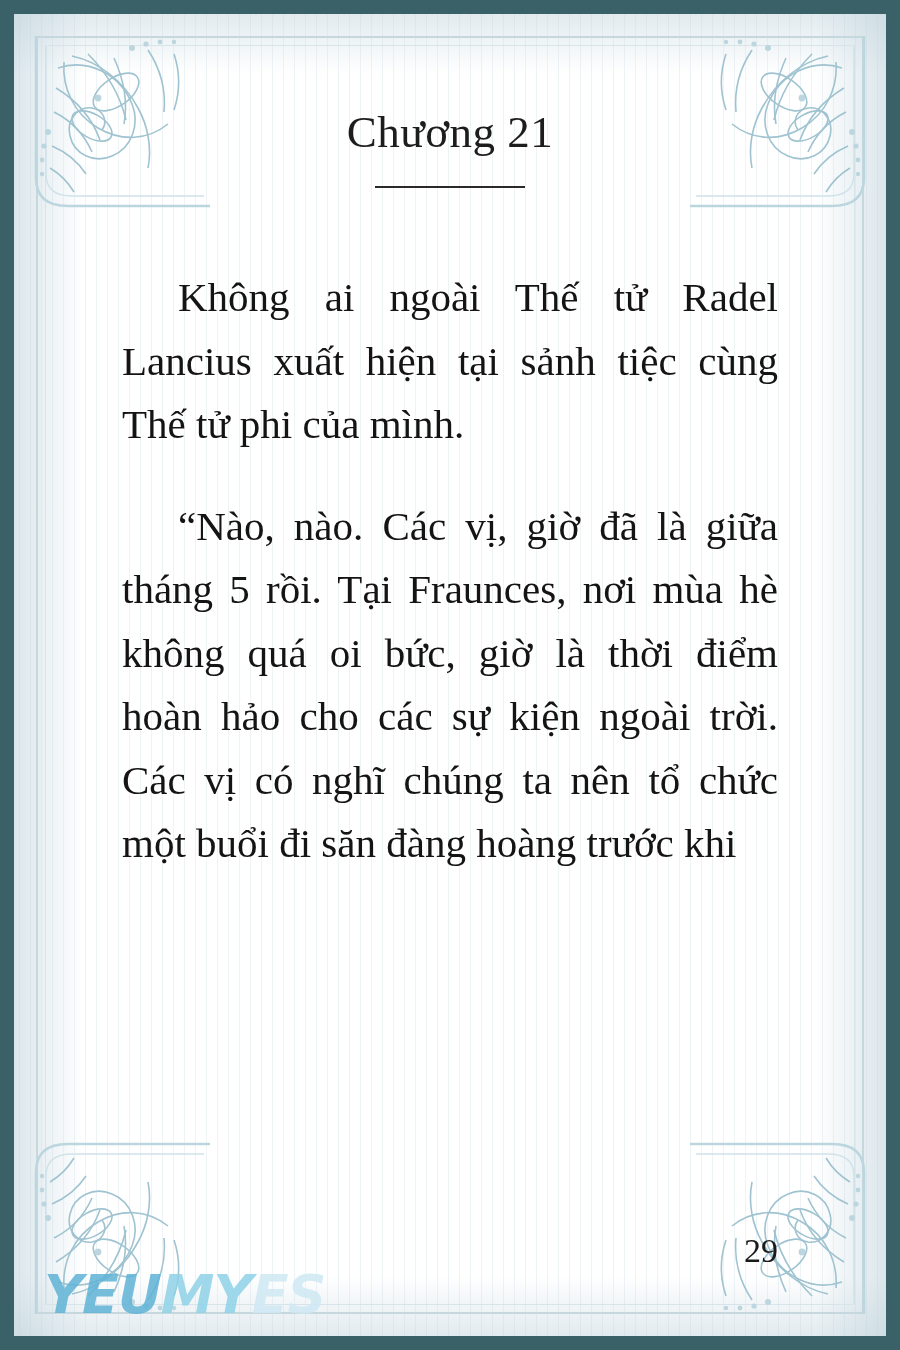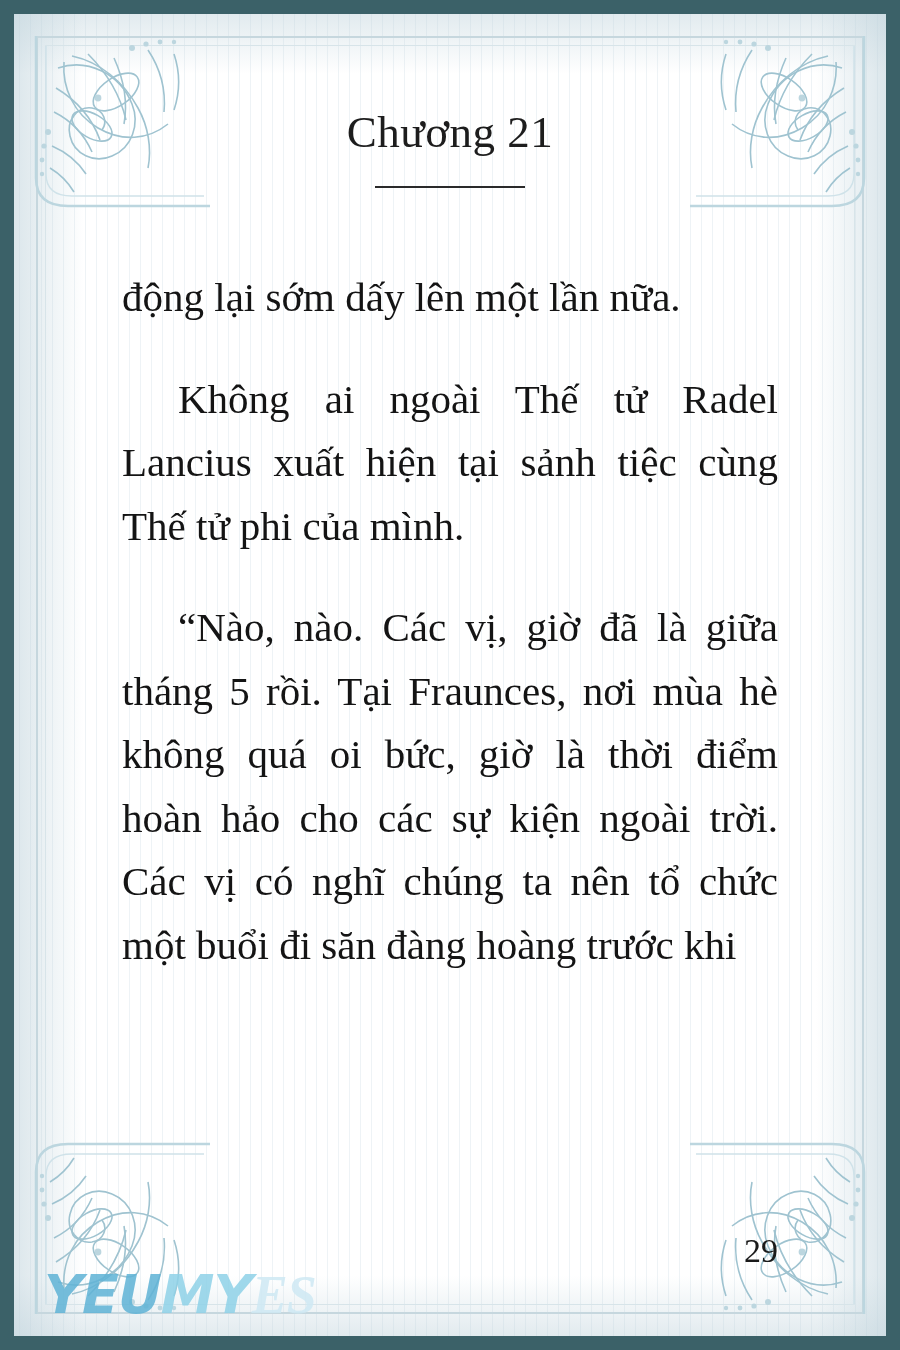--- a/index.html
+++ b/index.html
@@ -126,21 +126,21 @@
     font-family: "DejaVu Sans", sans-serif;
     font-size: 54px;
     font-style: italic;
     font-weight: bold;
     letter-spacing: -1px;
     pointer-events: none;
     opacity: .85;
   }
   .watermark .wm-a { color: #5fb3d6; text-align: center; }
   .watermark .wm-b { color: #8fd2e8; }
-  .watermark .wm-c { color: #cfe9f4; font-family: Liberation Serif, serif; }
+  .watermark .wm-c { color: #cfe9f4; }
 </style>
 </head>
 <body>
 
 <div class="page">
   <div class="page-inner">
 
     <div class="paper-shade"></div>
 
     <div class="border-outer"></div>
@@ -276,21 +276,20 @@
           <circle cx="70" cy="70" r="3.4"></circle>
         </g>
       </svg>
     </div>
 
     <div class="content">
       <h1 class="chapter-title">Chương 21</h1>
       <div class="title-rule"></div>
 
       <div class="body-text">
-        <p>động lại sớm dấy lên một lần nữa.</p>
         <p class="indent">Không ai ngoài Thế tử Radel Lancius xuất hiện tại sảnh tiệc cùng Thế tử phi của mình.</p>
         <p class="indent">“Nào, nào. Các vị, giờ đã là giữa tháng 5 rồi. Tại Fraunces, nơi mùa hè không quá oi bức, giờ là thời điểm hoàn hảo cho các sự kiện ngoài trời. Các vị có nghĩ chúng ta nên tổ chức một buổi đi săn đàng hoàng trước khi</p>
       </div>
 
       <div class="page-number">29</div>
     </div>
 
     <div class="watermark">
       <span class="wm-a">YEU</span><span class="wm-b">MY</span><span class="wm-c">ES</span>
     </div>

